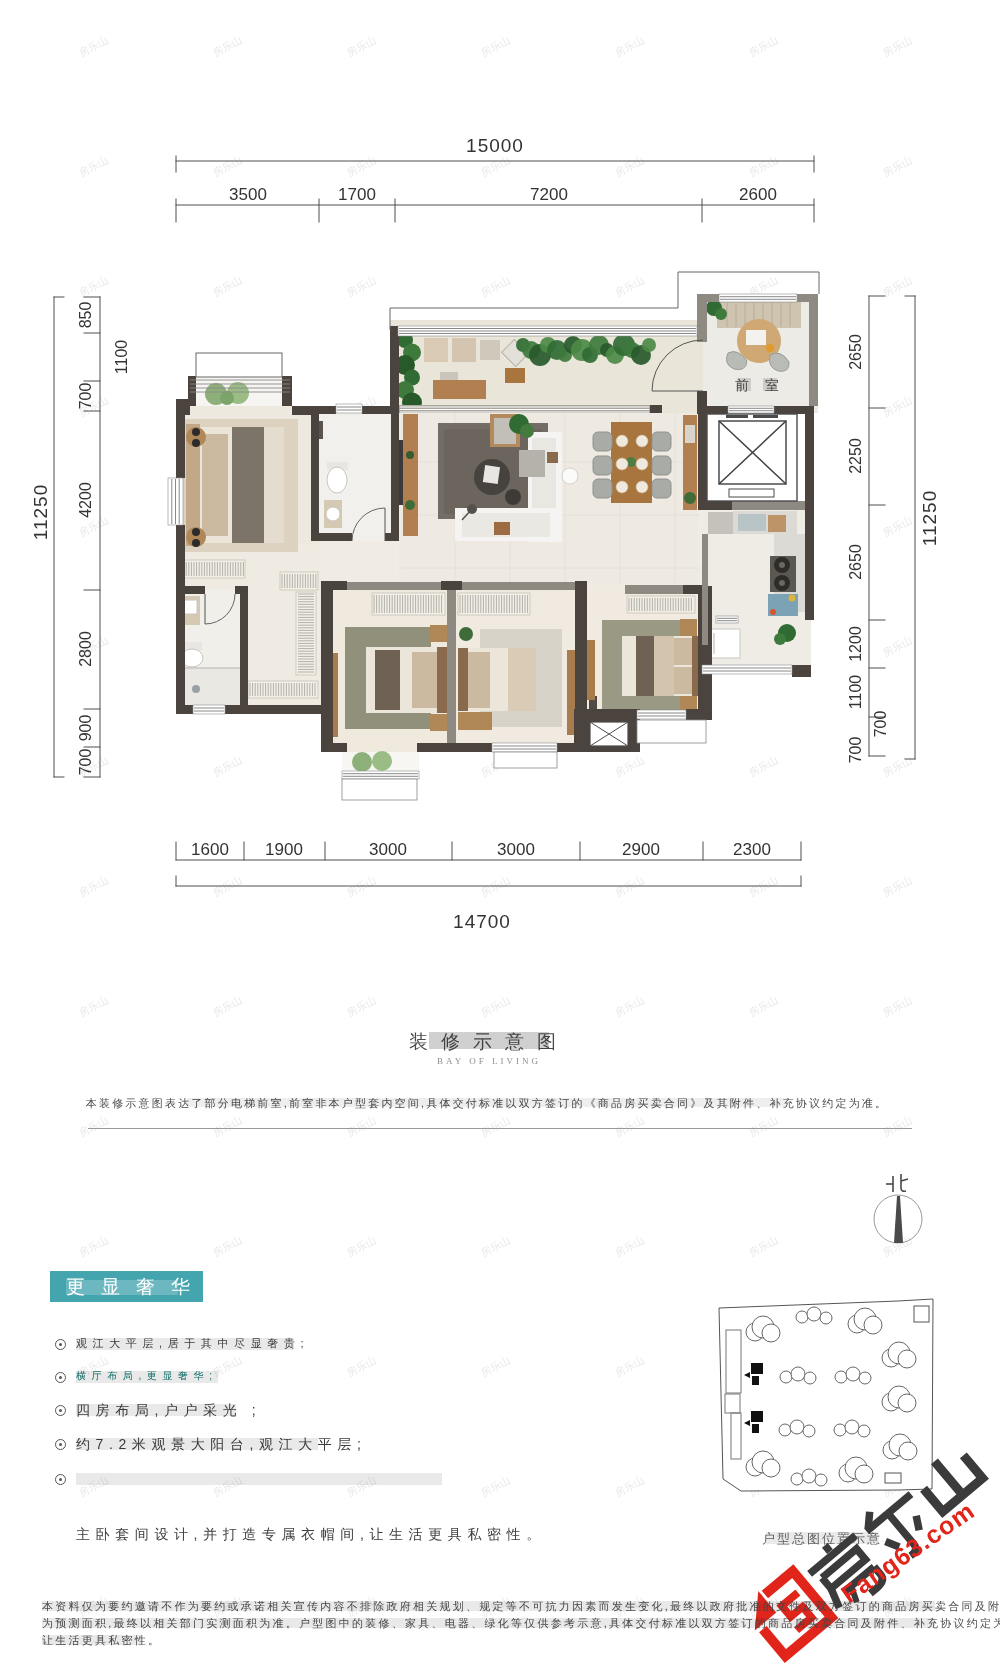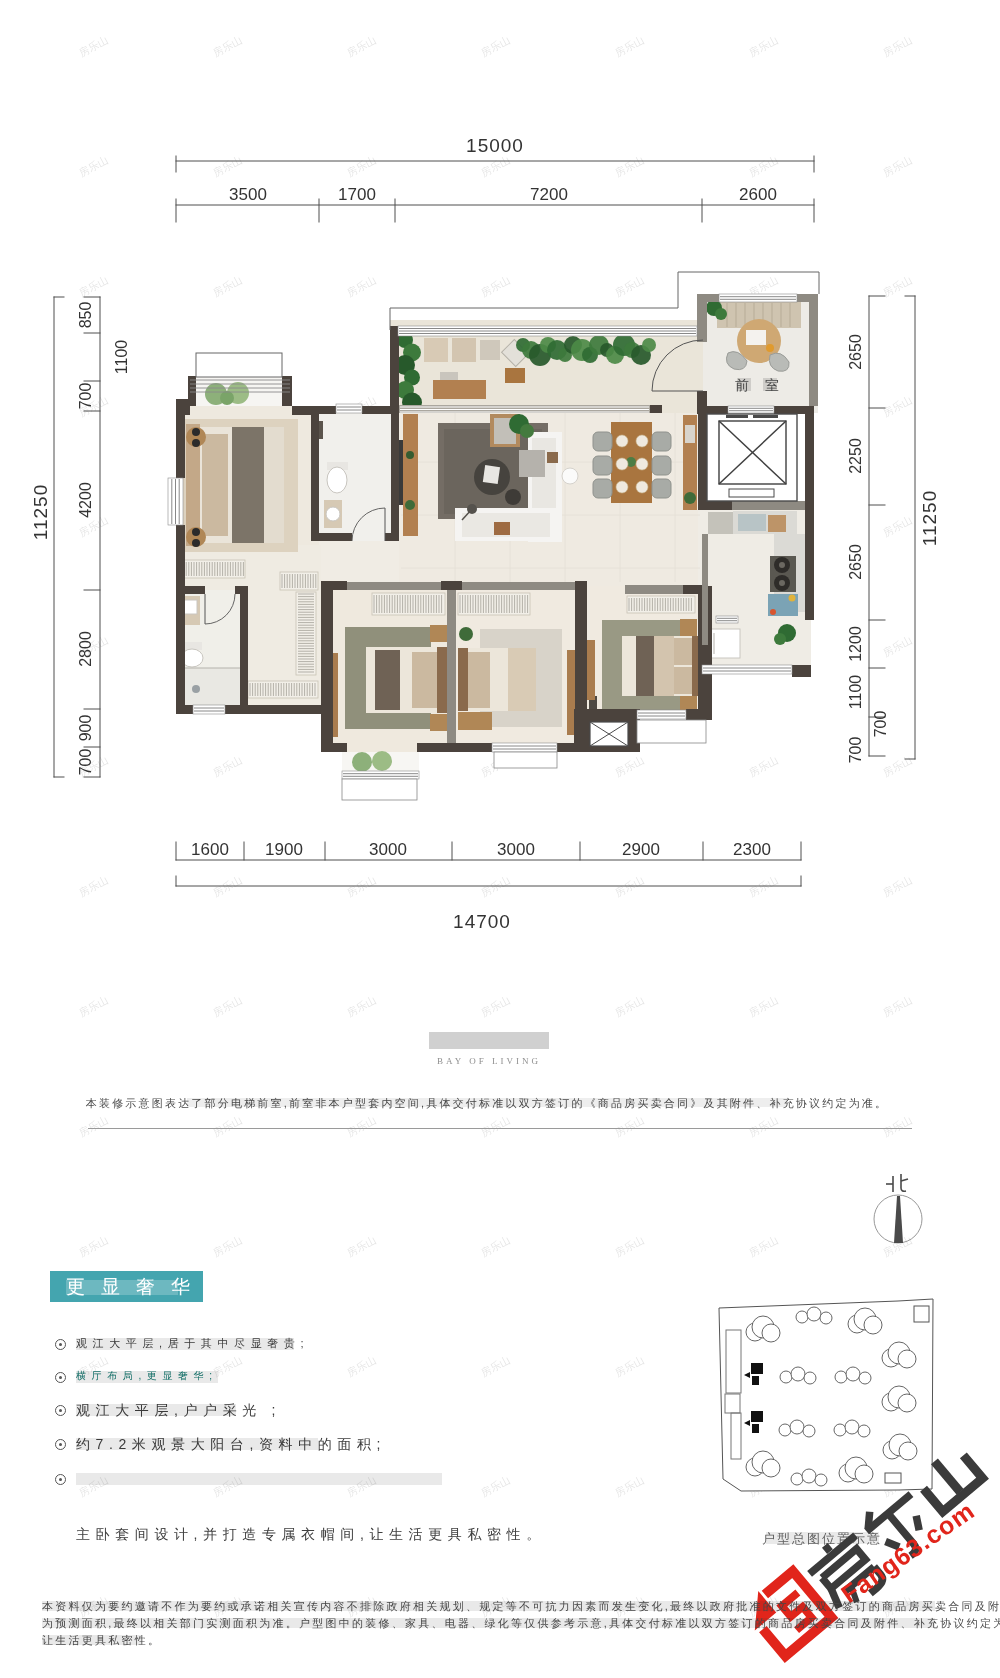--- a/index.html
+++ b/index.html
@@ -961,40 +961,41 @@
 
 <text transform="translate(849,1604) rotate(-35)" font-size="25" font-weight="bold" fill="#e1251b" font-family="Liberation Sans, sans-serif" letter-spacing="1">Fang63.com</text>
 
 <g transform="translate(794,1614) rotate(-40) scale(0.70)">
 <polygon points="-58,-18 -18,-58 -18,-18" fill="#e1251b"></polygon>
 <path d="M-14,-48 L38,-48 L38,38 L-48,38 L-48,-12" fill="none" stroke="#e1251b" stroke-width="14"></path>
 <path d="M24,-20 L-6,-20 L-6,0 L16,0 L16,20 L-12,20" fill="none" stroke="#e1251b" stroke-width="11"></path>
 </g>
 </svg>
 
+<div class="abs" style="left:0;width:978px;top:1029px;text-align:center;font-size:19px;letter-spacing:13px;color:#4a4a4a">装修示意图</div>
 
 <div class="abs" style="left:0;width:974px;top:1096px;text-align:center;font-size:11px;letter-spacing:2.2px;color:#4a4a4a">本装修示意图表达了部分电梯前室,前室非本户型套内空间,具体交付标准以双方签订的《商品房买卖合同》及其附件、补充协议约定为准。</div>
 
 <div class="abs" style="left:0;width:978px;top:1056px;text-align:center;font-size:9px;letter-spacing:3px;color:#8f8f8f;font-family:'Liberation Serif',serif">BAY OF LIVING</div>
 
 <div class="abs" style="left:88px;top:1128px;width:824px;height:1px;background:#9a9a9a"></div>
 
 <div class="abs" style="left:50px;top:1271px;width:153px;height:31px;background:#44a5af;color:#fff;font-size:19px;letter-spacing:16px;line-height:31px;padding-left:16px;box-sizing:border-box">更显奢华</div>
 
 <div class="bullet-ic" style="left:55px;top:1339px"></div>
 <div class="abs" style="left:76px;top:1336px;font-size:11px;letter-spacing:5.6px;color:#3c3c3c">观江大平层,居于其中尽显奢贵;</div>
 
 <div class="bullet-ic" style="left:55px;top:1372px"></div>
 <div class="abs" style="left:76px;top:1369px;font-size:10px;letter-spacing:5.6px;color:#0f766e">横厅布局,更显奢华;</div>
 
 <div class="bullet-ic" style="left:55px;top:1405px"></div>
-<div class="abs" style="left:76px;top:1402px;font-size:14px;letter-spacing:5.6px;color:#3c3c3c">观江大平层,户户采光 ;</div>
+<div class="abs" style="left:76px;top:1402px;font-size:14px;letter-spacing:5.6px;color:#3c3c3c">四房布局,户户采光 ;</div>
 
 <div class="bullet-ic" style="left:55px;top:1439px"></div>
-<div class="abs" style="left:76px;top:1436px;font-size:14px;letter-spacing:5.6px;color:#3c3c3c">约7.2米观景大阳台,资料中的面积;</div>
+<div class="abs" style="left:76px;top:1436px;font-size:14px;letter-spacing:5.6px;color:#3c3c3c">约7.2米观景大阳台,观江大平层;</div>
 
 <div class="bullet-ic" style="left:55px;top:1474px"></div>
 <div class="abs" style="left:76px;top:1526px;font-size:14px;letter-spacing:5.6px;color:#404040">主卧套间设计,并打造专属衣帽间,让生活更具私密性。</div>
 
 <div class="abs" style="left:42px;top:1599px;font-size:11px;letter-spacing:2.25px;color:#4a4a4a">本资料仅为要约邀请不作为要约或承诺相关宣传内容不排除政府相关规划、规定等不可抗力因素而发生变化,最终以政府批准的文件及双方签订的商品房买卖合同及附件、补充协议为准。资料中的面积</div>
 <div class="abs" style="left:42px;top:1616px;font-size:11px;letter-spacing:2.25px;color:#4a4a4a">为预测面积,最终以相关部门实测面积为准。户型图中的装修、家具、电器、绿化等仅供参考示意,具体交付标准以双方签订的商品房买卖合同及附件、补充协议约定为准。本资料发布于2022年4月,开发</div>
 <div class="abs" style="left:42px;top:1633px;font-size:11px;letter-spacing:2.25px;color:#4a4a4a">让生活更具私密性。</div>
 
 <div class="abs" style="left:429px;top:1032px;width:120px;height:17px;background:rgba(40,40,40,0.22)"></div>
 <div class="abs" style="left:187px;top:1098px;width:600px;height:9px;background:rgba(40,40,40,0.08)"></div>

